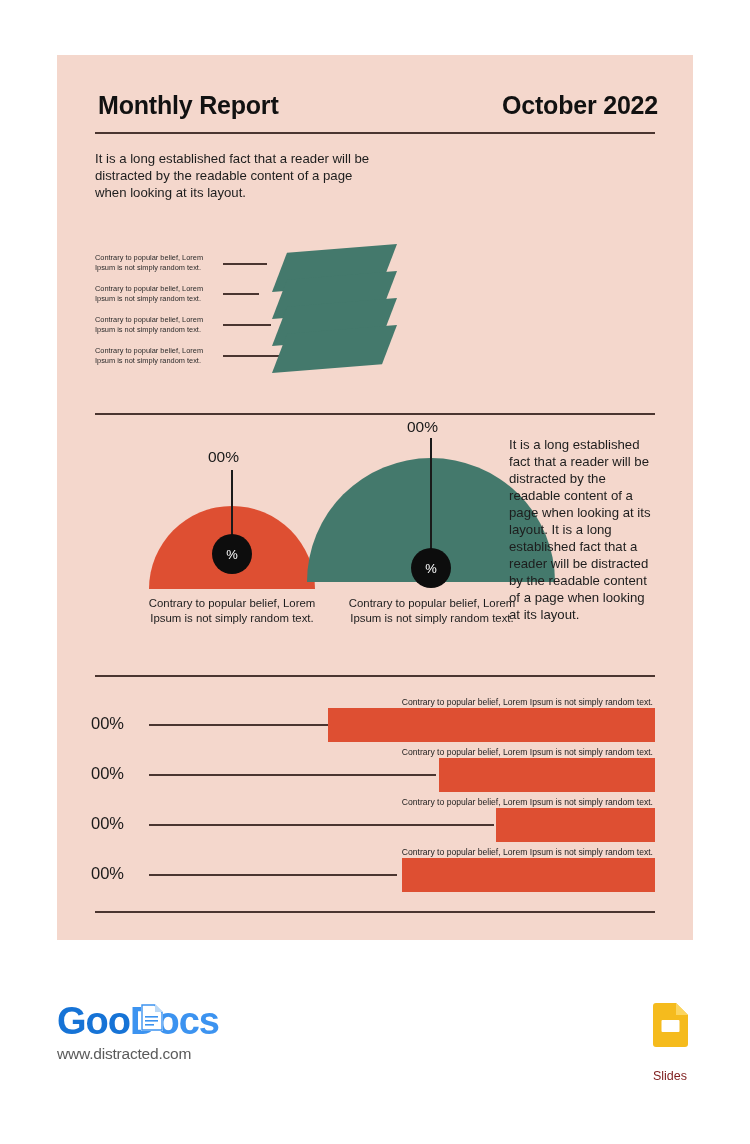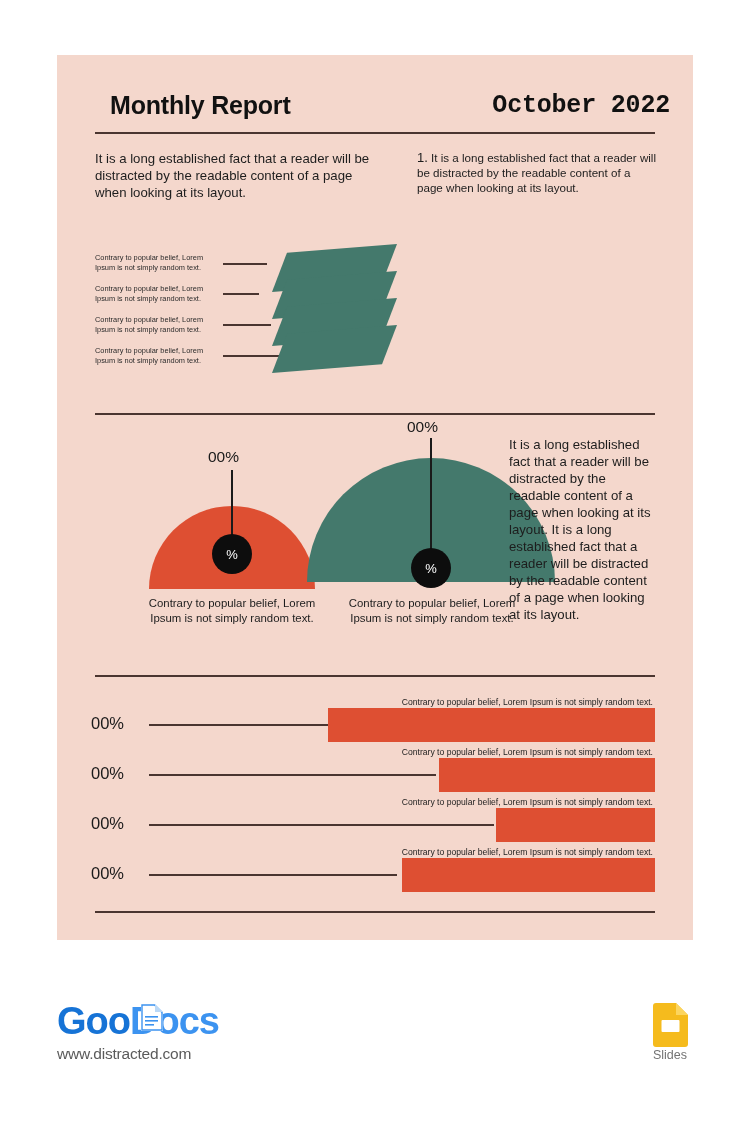--- a/index.html
+++ b/index.html
@@ -25,39 +25,38 @@
     left: 57px;
     top: 55px;
     width: 636px;
     height: 885px;
     background: #F4D7CC;
   }
 
   
   .header {
     position: absolute;
-    left: 53px;
+    left: 41px;
     top: 36px;
     width: 560px;
     display: flex;
     justify-content: space-between;
     align-items: center;
   }
   .header h1 {
     font-size: 25px;
     font-weight: 700;
     color: #111111;
     letter-spacing: -0.2px;
   }
   .header .date {
     font-size: 25px;
     font-weight: 700;
     color: #111111;
     letter-spacing: -0.2px;
-    font-family: Liberation Mono, monospace;
   }
 
   .rule {
     position: absolute;
     left: 38px;
     width: 560px;
     height: 1.6px;
     background: #4a3530;
   }
   #rule-top    { top: 77px; }
@@ -298,47 +297,43 @@
     top: 8px;
     width: 54px;
     text-align: center;
   }
   .slides-icon {
     width: 35px; height: 44px;
     margin: 0 auto;
     position: relative;
   }
   .slides-caption {
-    margin-top: 1px;
+    margin-top: 22px;
     font-size: 12.5px;
-    color: #737373;
+    color: #7f1d1d;
   }
 </style>
 </head>
 <body>
 
 <div id="page">
 
   <div id="card">
 
     <div class="header">
       <h1>Monthly Report</h1>
       <div class="date">October 2022</div>
     </div>
     <div class="rule" id="rule-top"></div>
 
     <div id="sec1">
 
       <div class="intro-text">It is a long established fact that a reader will be distracted by the readable content of a page when looking at its layout.</div>
 
       <div class="numbered-list">
-        <div class="numbered-item">
-          <span class="num">1.</span>
-          <span>It is a long established fact that a reader will be distracted by the readable content of a page when looking at its layout.</span>
-        </div>
       </div>
 
       <div class="labels-block">
         <div class="label-row">
           <div class="ltext">Contrary to popular belief, Lorem Ipsum is not simply random text.</div>
           <div class="leader leader-0"></div>
         </div>
         <div class="label-row">
           <div class="ltext">Contrary to popular belief, Lorem Ipsum is not simply random text.</div>
           <div class="leader leader-1"></div>

